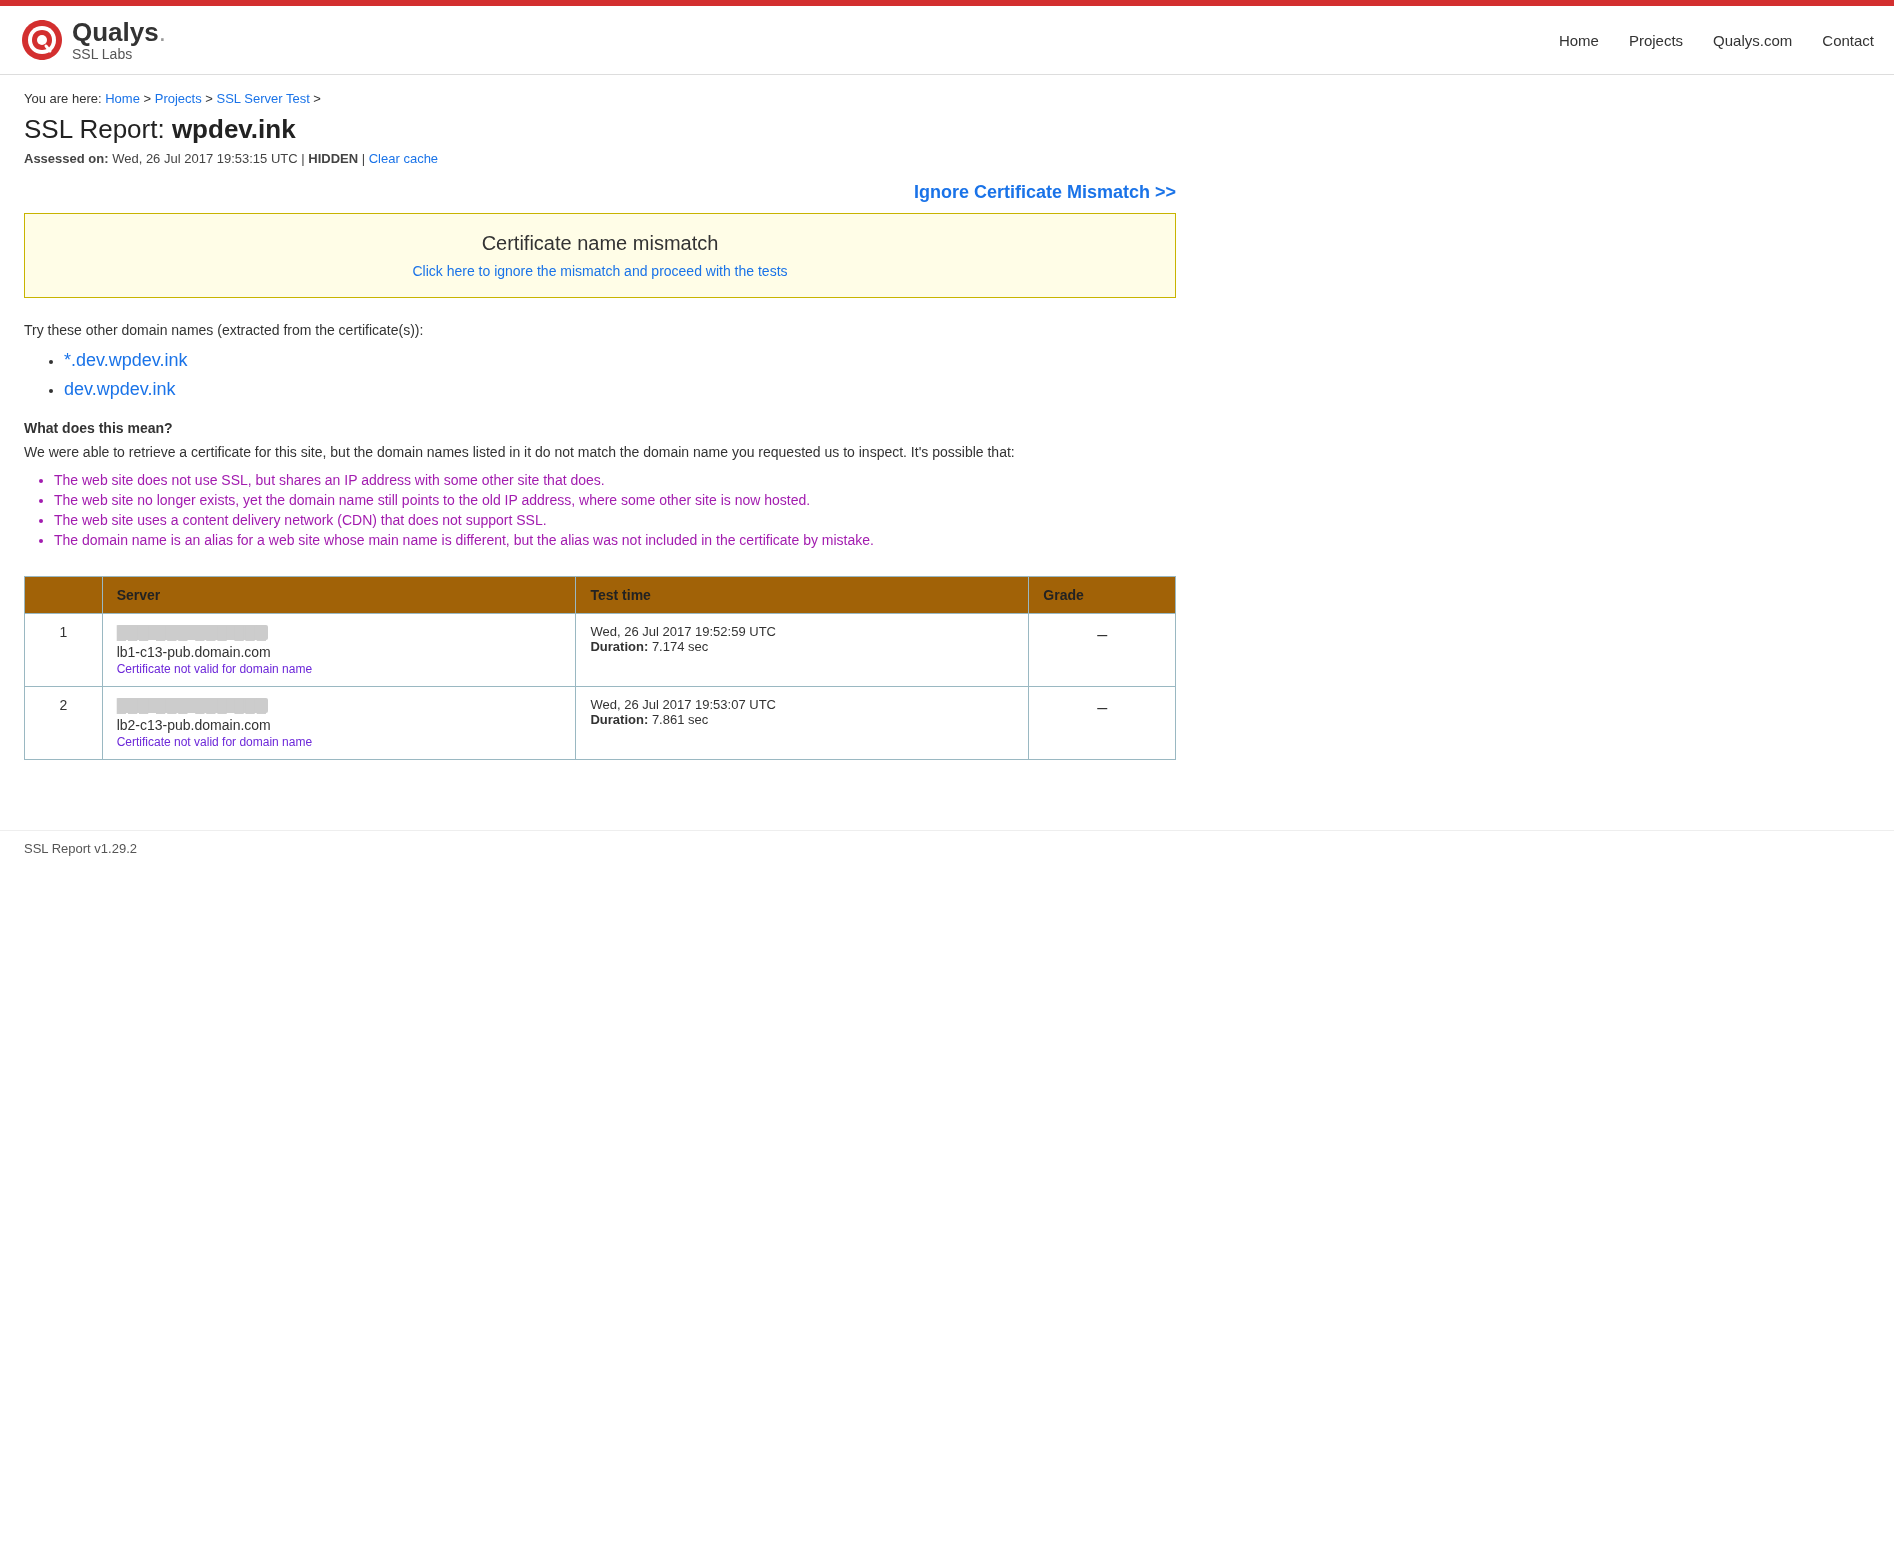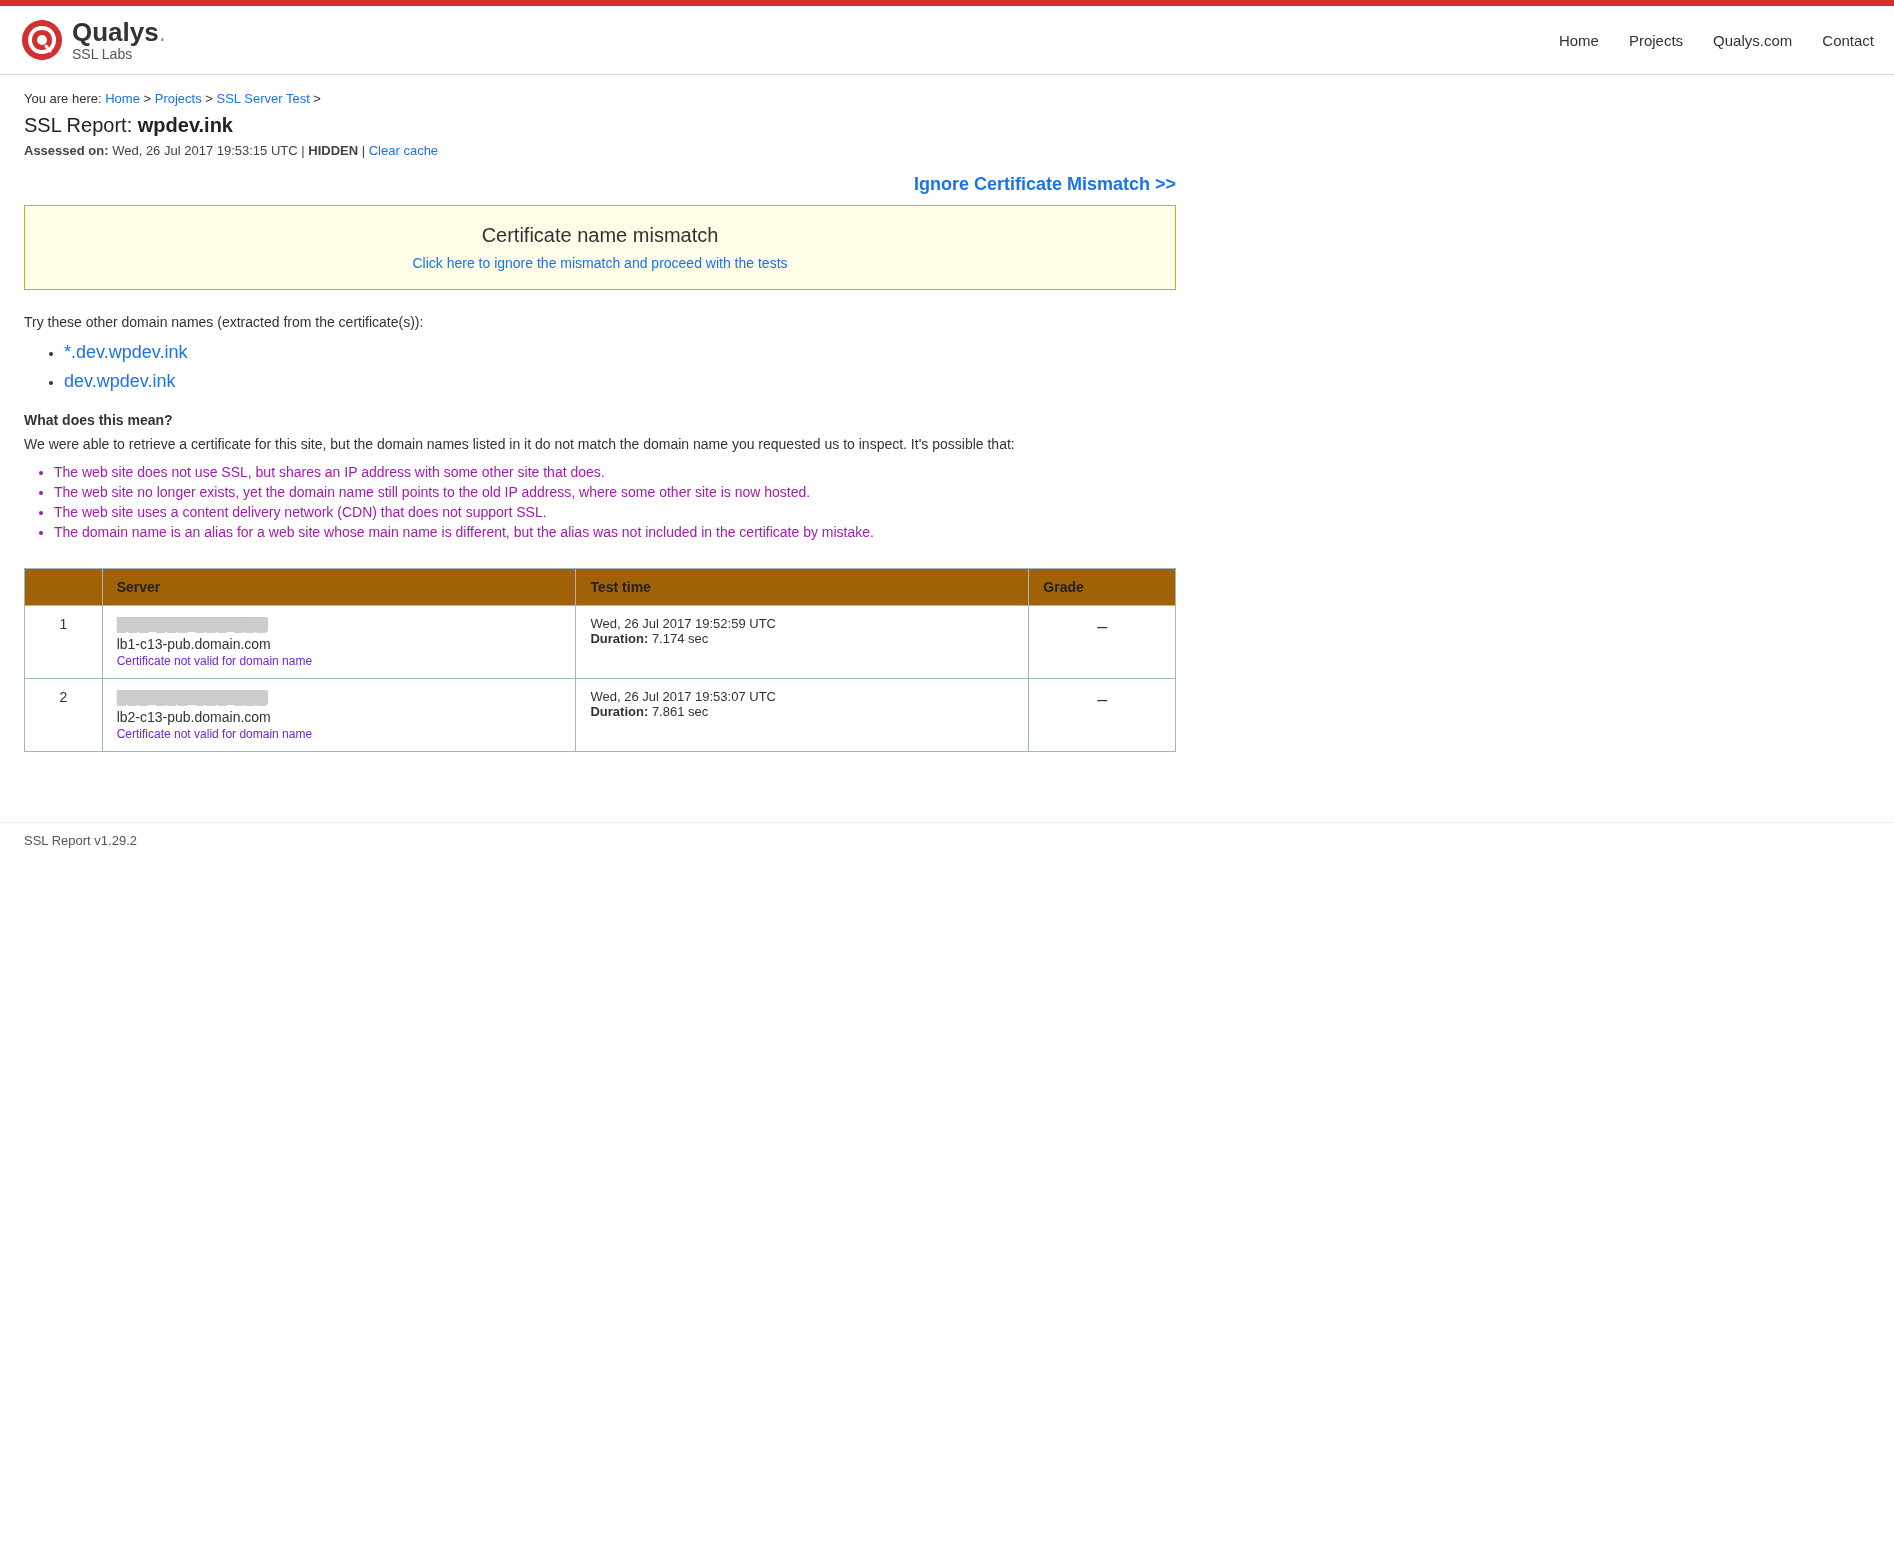--- a/index.html
+++ b/index.html
@@ -67,21 +67,21 @@
     
     .breadcrumb {
       font-size: 13px;
       margin-bottom: 8px;
       color: #333;
     }
     .breadcrumb a { color: #1a73e8; text-decoration: none; }
 
     
     .page-title {
-      font-size: 20px;
+      font-size: 26px;
       font-weight: normal;
       margin-bottom: 6px;
       color: #222;
     }
     .page-title strong { font-weight: bold; }
 
     
     .assessed-line {
       font-size: 13px;
       color: #444;

